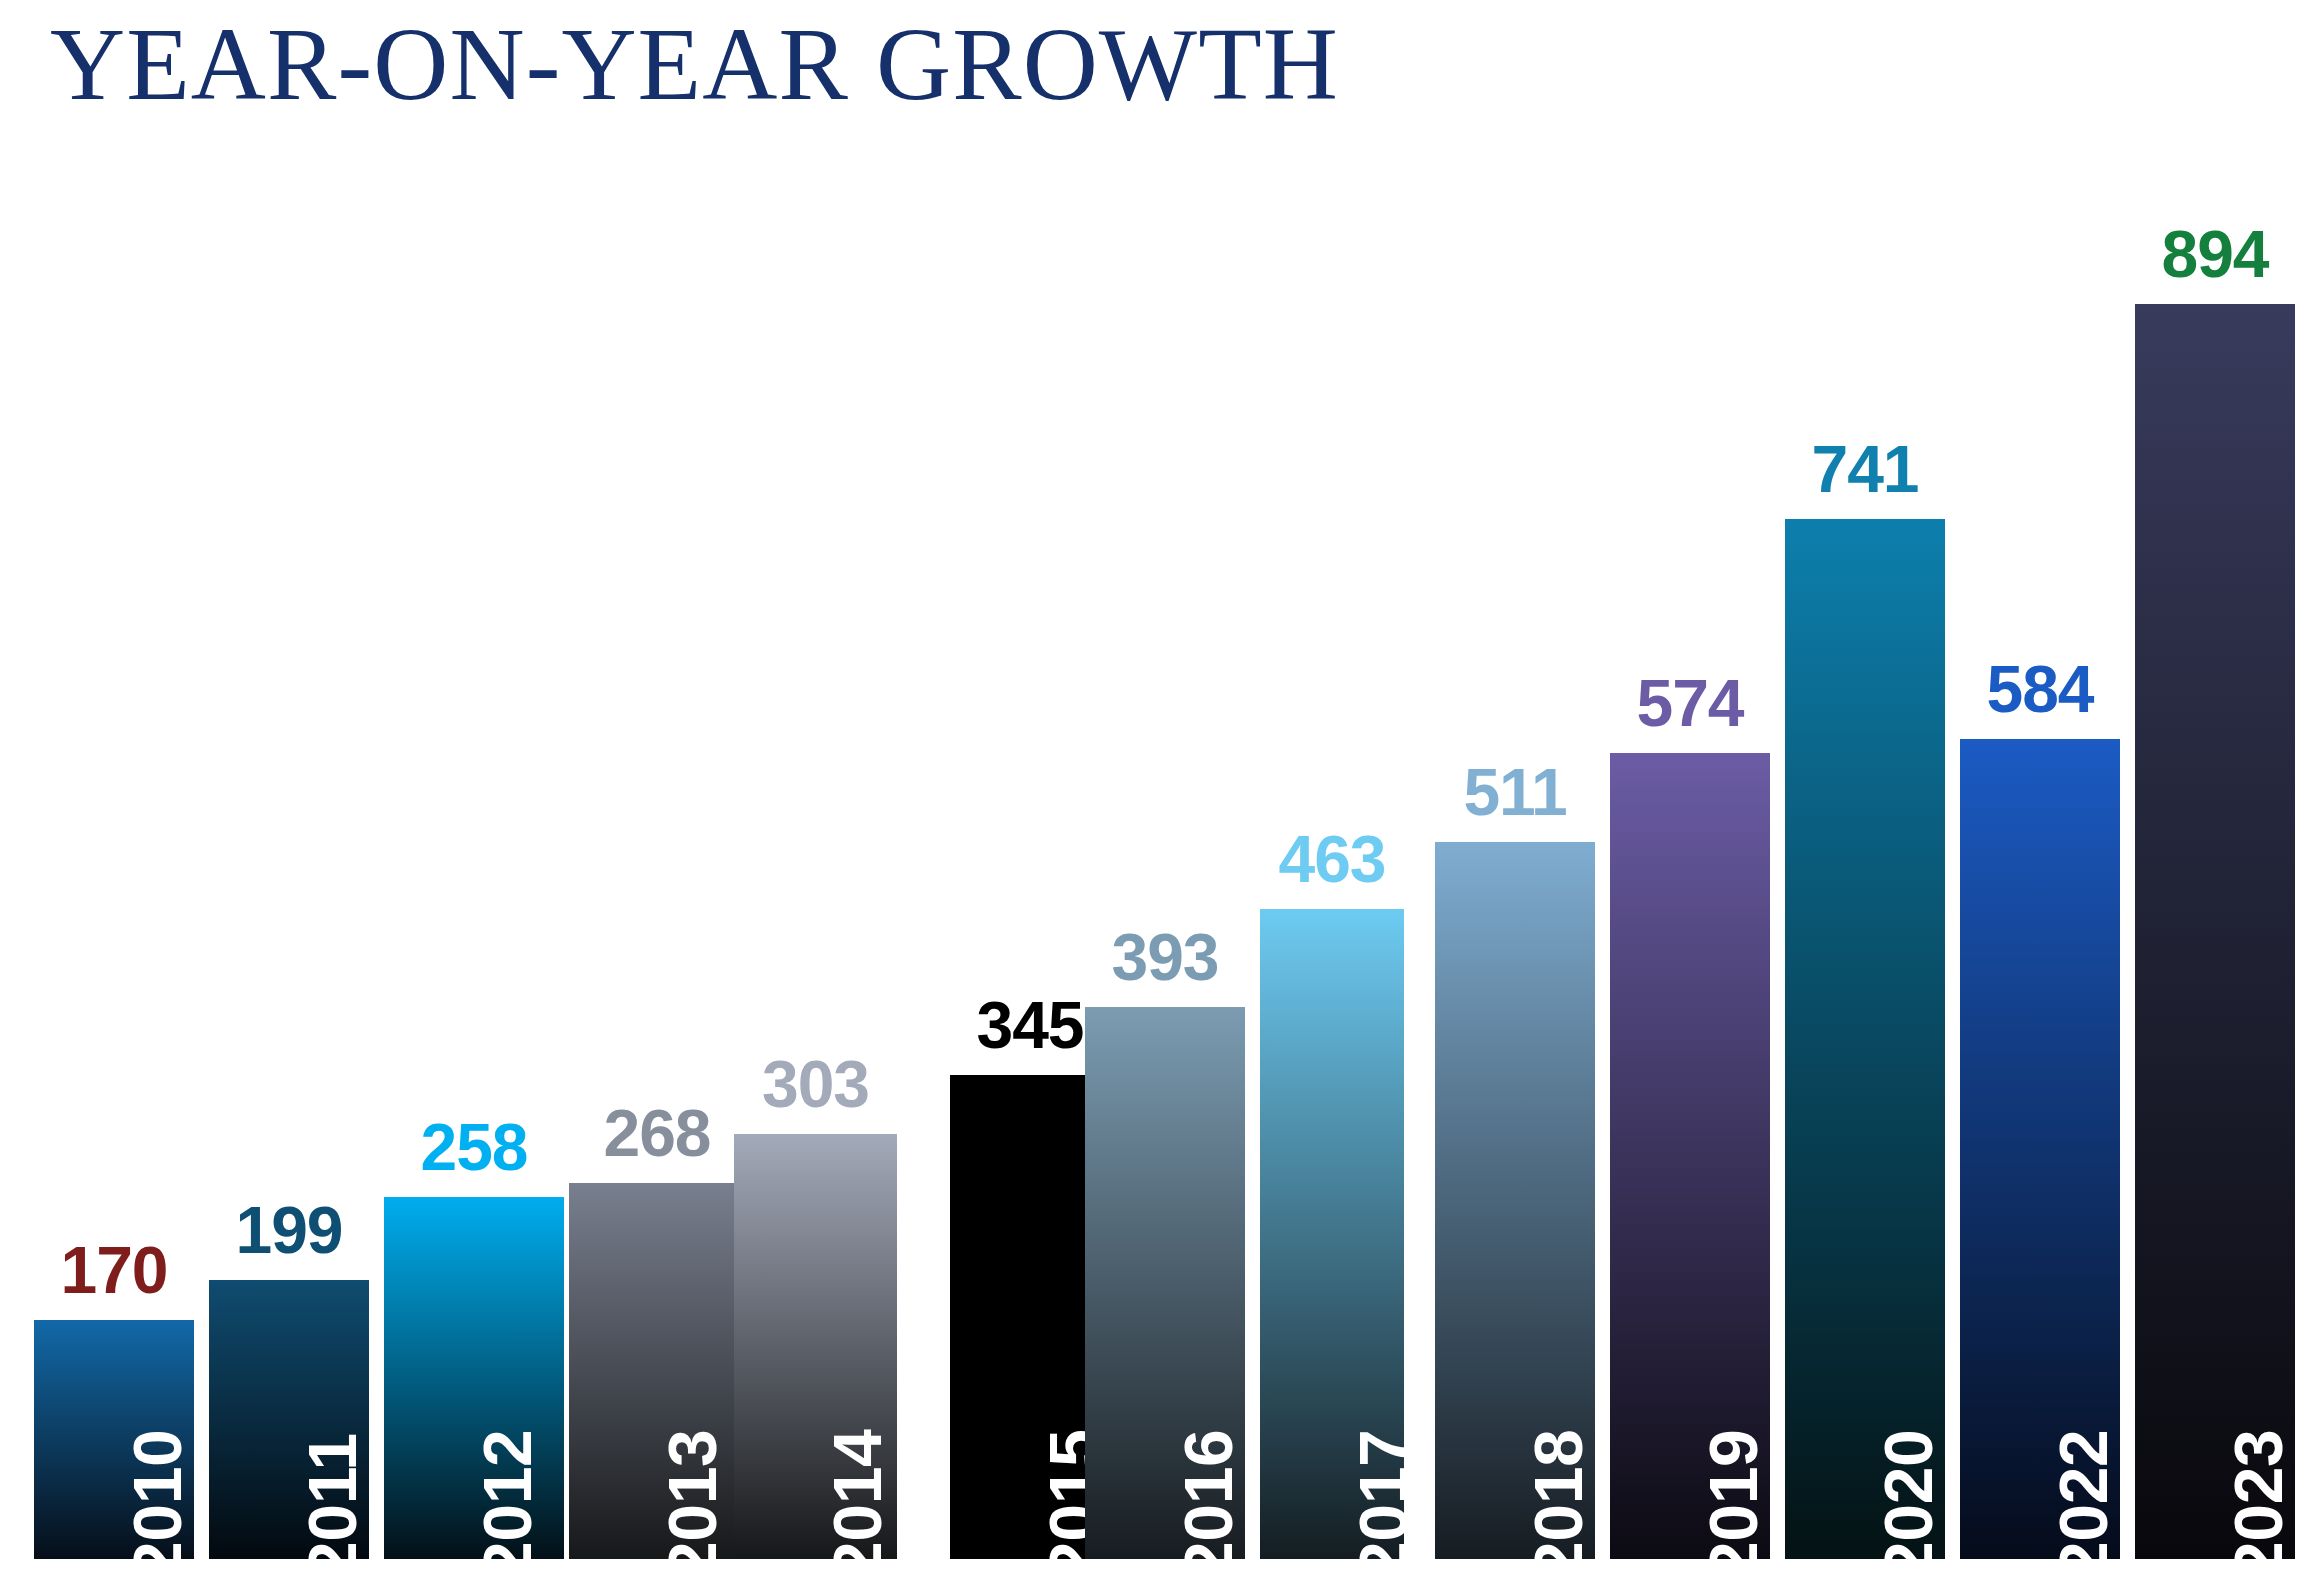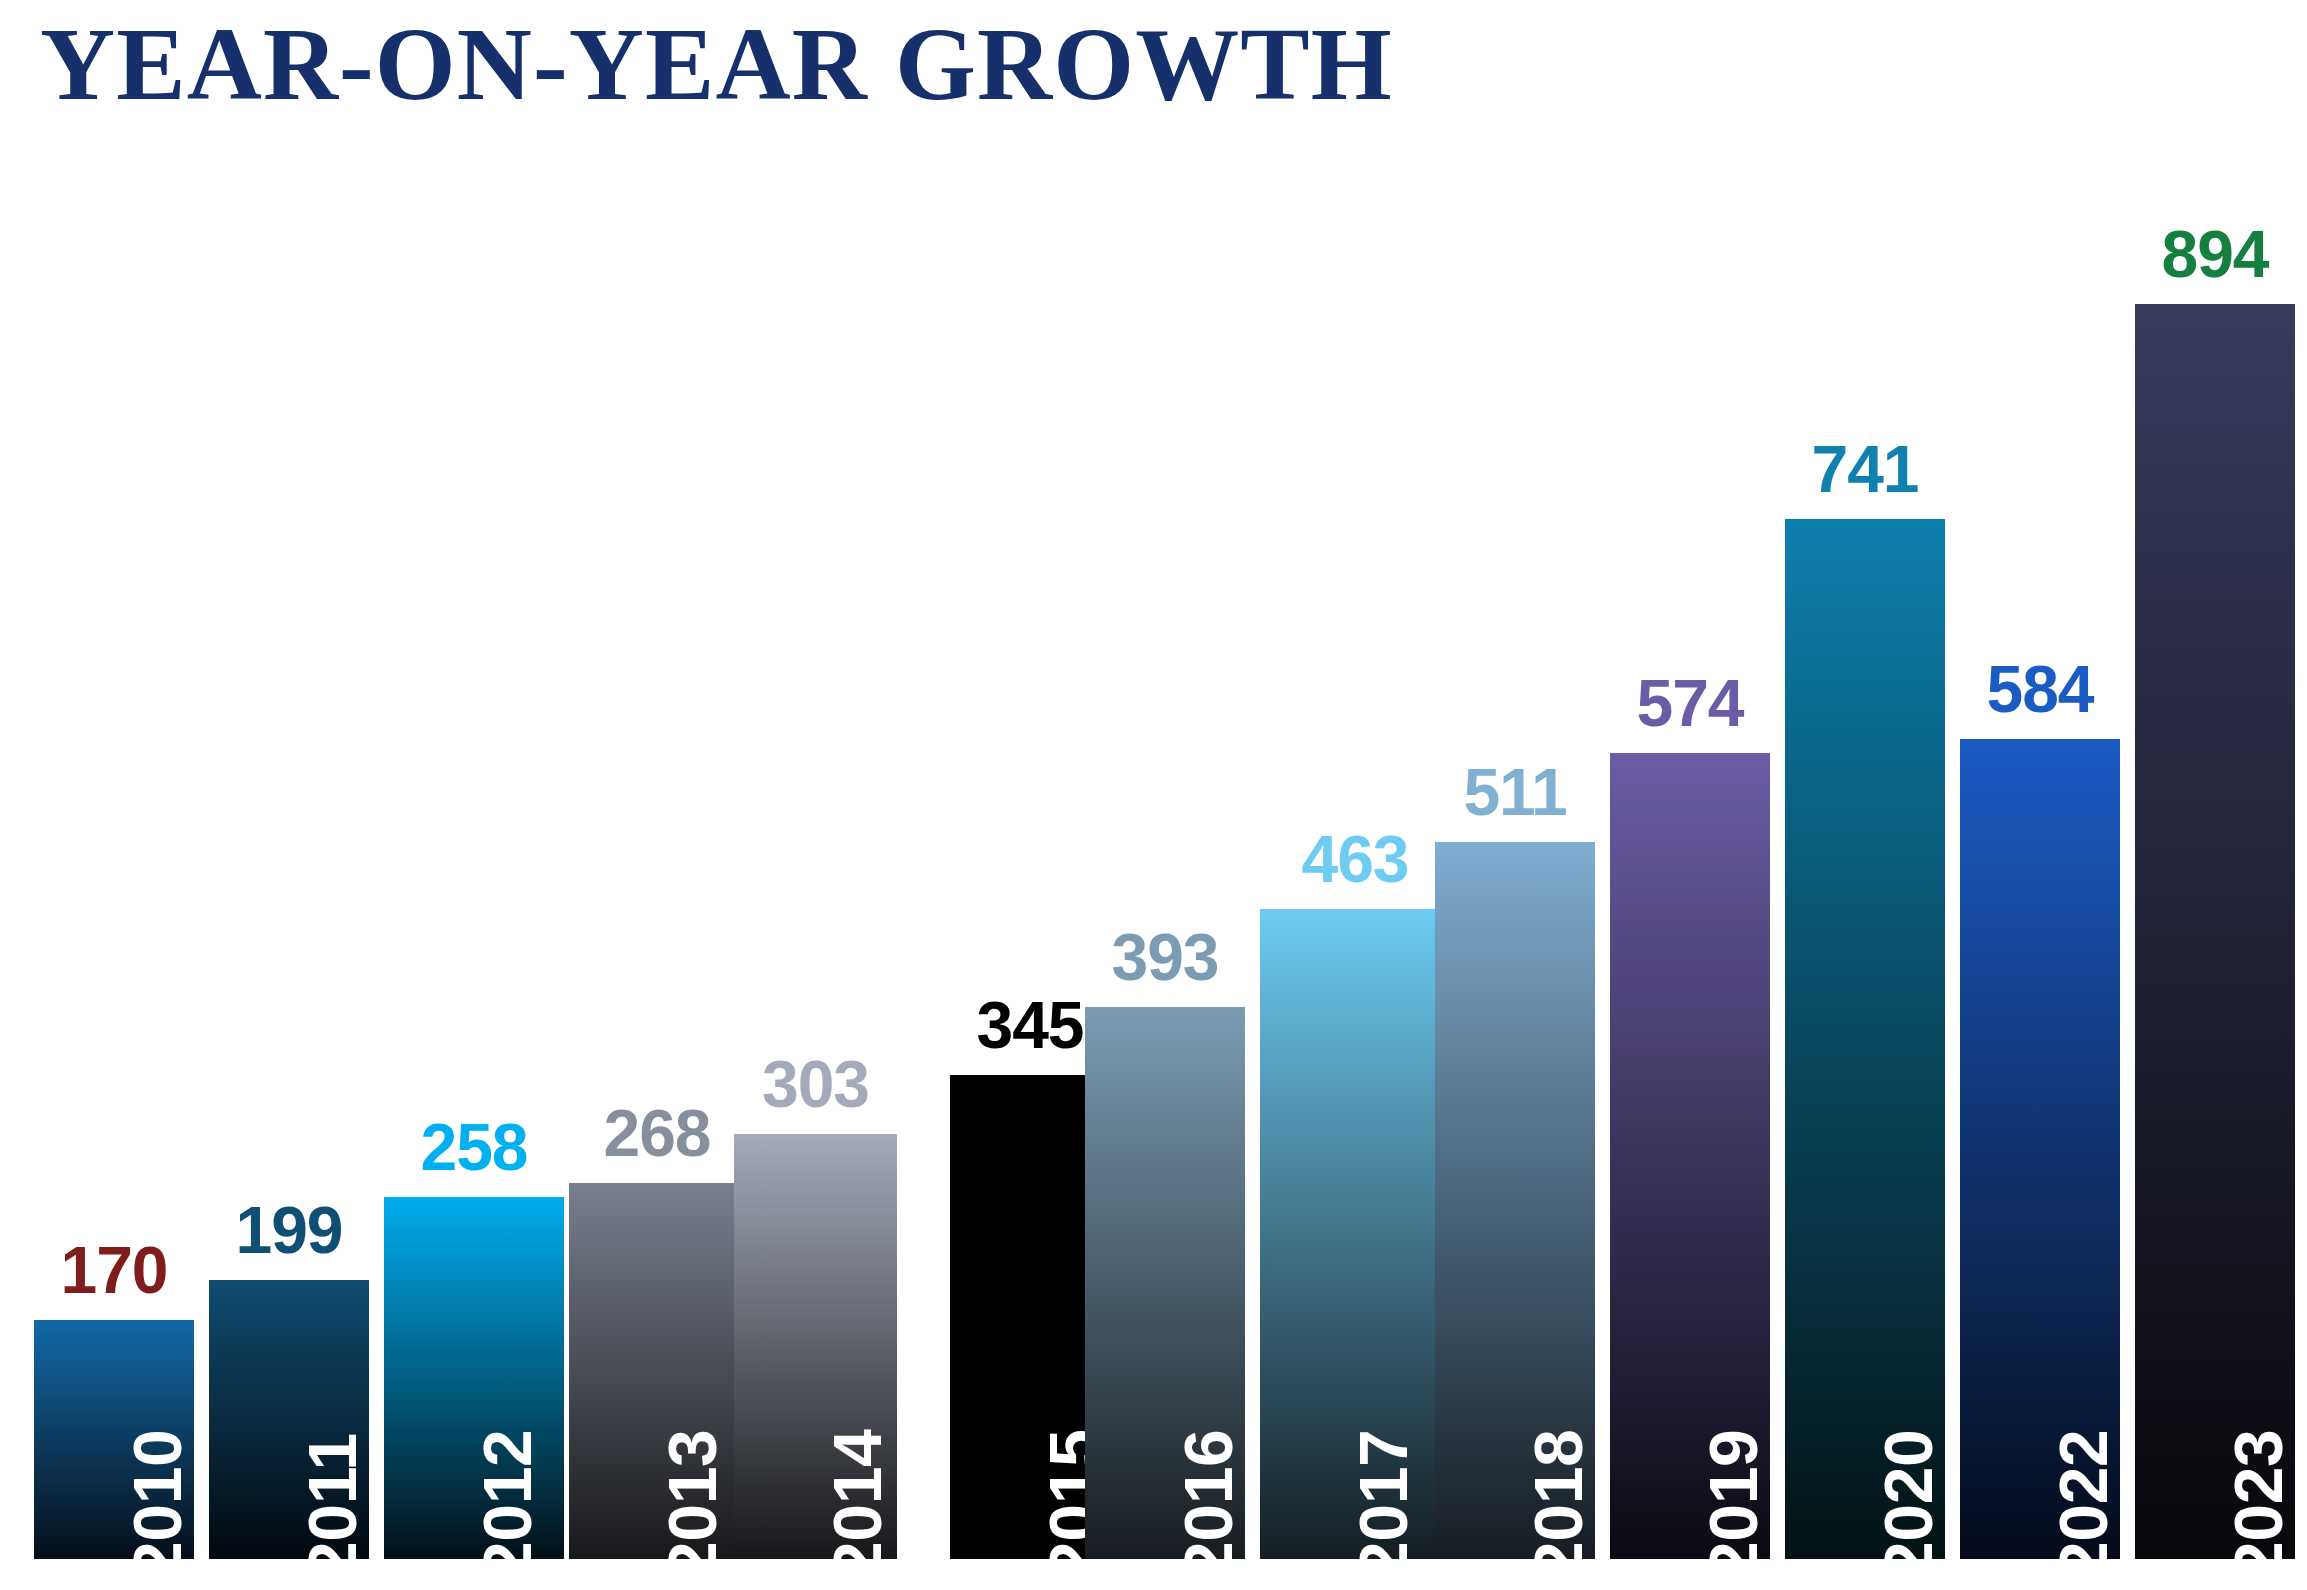--- a/index.html
+++ b/index.html
@@ -11,29 +11,29 @@
     width: 2307px;
     height: 1591px;
     position: relative;
     overflow: hidden;
     font-family: "Liberation Sans", sans-serif;
   }
 
   
   #chart-title {
     position: absolute;
-    left: 40px;
+    left: 50px;
     top: 12px;
     font-family: "Liberation Serif", serif;
     font-size: 104px;
     line-height: 1.0;
     letter-spacing: 1.1px;
     color: #15306B;
     white-space: nowrap;
-    font-weight: 700;
+    font-weight: 400;
   }
 
   
   #plot-area {
     position: absolute;
     left: 0;
     top: 0;
     width: 2307px;
     height: 1591px;
   }
@@ -108,21 +108,21 @@
     <div class="bar-group" style="left: 910px; width: 160px; height: 594px; margin-left: 40px;">
       <div class="bar" style="height: 484px; background: linear-gradient(rgb(0, 0, 0) 0%, rgb(0, 0, 0) 100%);"></div>
       <div class="bar-value" style="bottom: 496px; color: rgb(0, 0, 0);">345</div>
       <div class="bar-year" style="left: 157px; bottom: -19.7px;">2015</div>
     </div>
     <div class="bar-group" style="left: 1085px; width: 160px; height: 661px;">
       <div class="bar" style="height: 552px; background: linear-gradient(rgb(124, 156, 178) 0%, rgb(23, 28, 32) 100%);"></div>
       <div class="bar-value" style="bottom: 564px; color: rgb(124, 156, 179);">393</div>
       <div class="bar-year" style="left: 157px; bottom: -19.7px;">2016</div>
     </div>
-    <div class="bar-group" style="left: 1260px; width: 144px; height: 759px; padding-left: 46px;">
+    <div class="bar-group" style="left: 1260px; width: 144px; height: 759px;">
       <div class="bar" style="height: 650px; background: linear-gradient(rgb(109, 203, 242) 0%, rgb(20, 29, 34) 100%);"></div>
       <div class="bar-value" style="bottom: 662px; color: rgb(110, 203, 242);">463</div>
       <div class="bar-year" style="left: 157px; bottom: -19.7px;">2017</div>
     </div>
     <div class="bar-group" style="left: 1435px; width: 160px; height: 827px;">
       <div class="bar" style="height: 717px; background: linear-gradient(rgb(127, 173, 209) 0%, rgb(22, 28, 34) 100%);"></div>
       <div class="bar-value" style="bottom: 729px; color: rgb(130, 176, 211);">511</div>
       <div class="bar-year" style="left: 157px; bottom: -19.7px;">2018</div>
     </div>
     <div class="bar-group" style="left: 1610px; width: 160px; height: 915px;">

